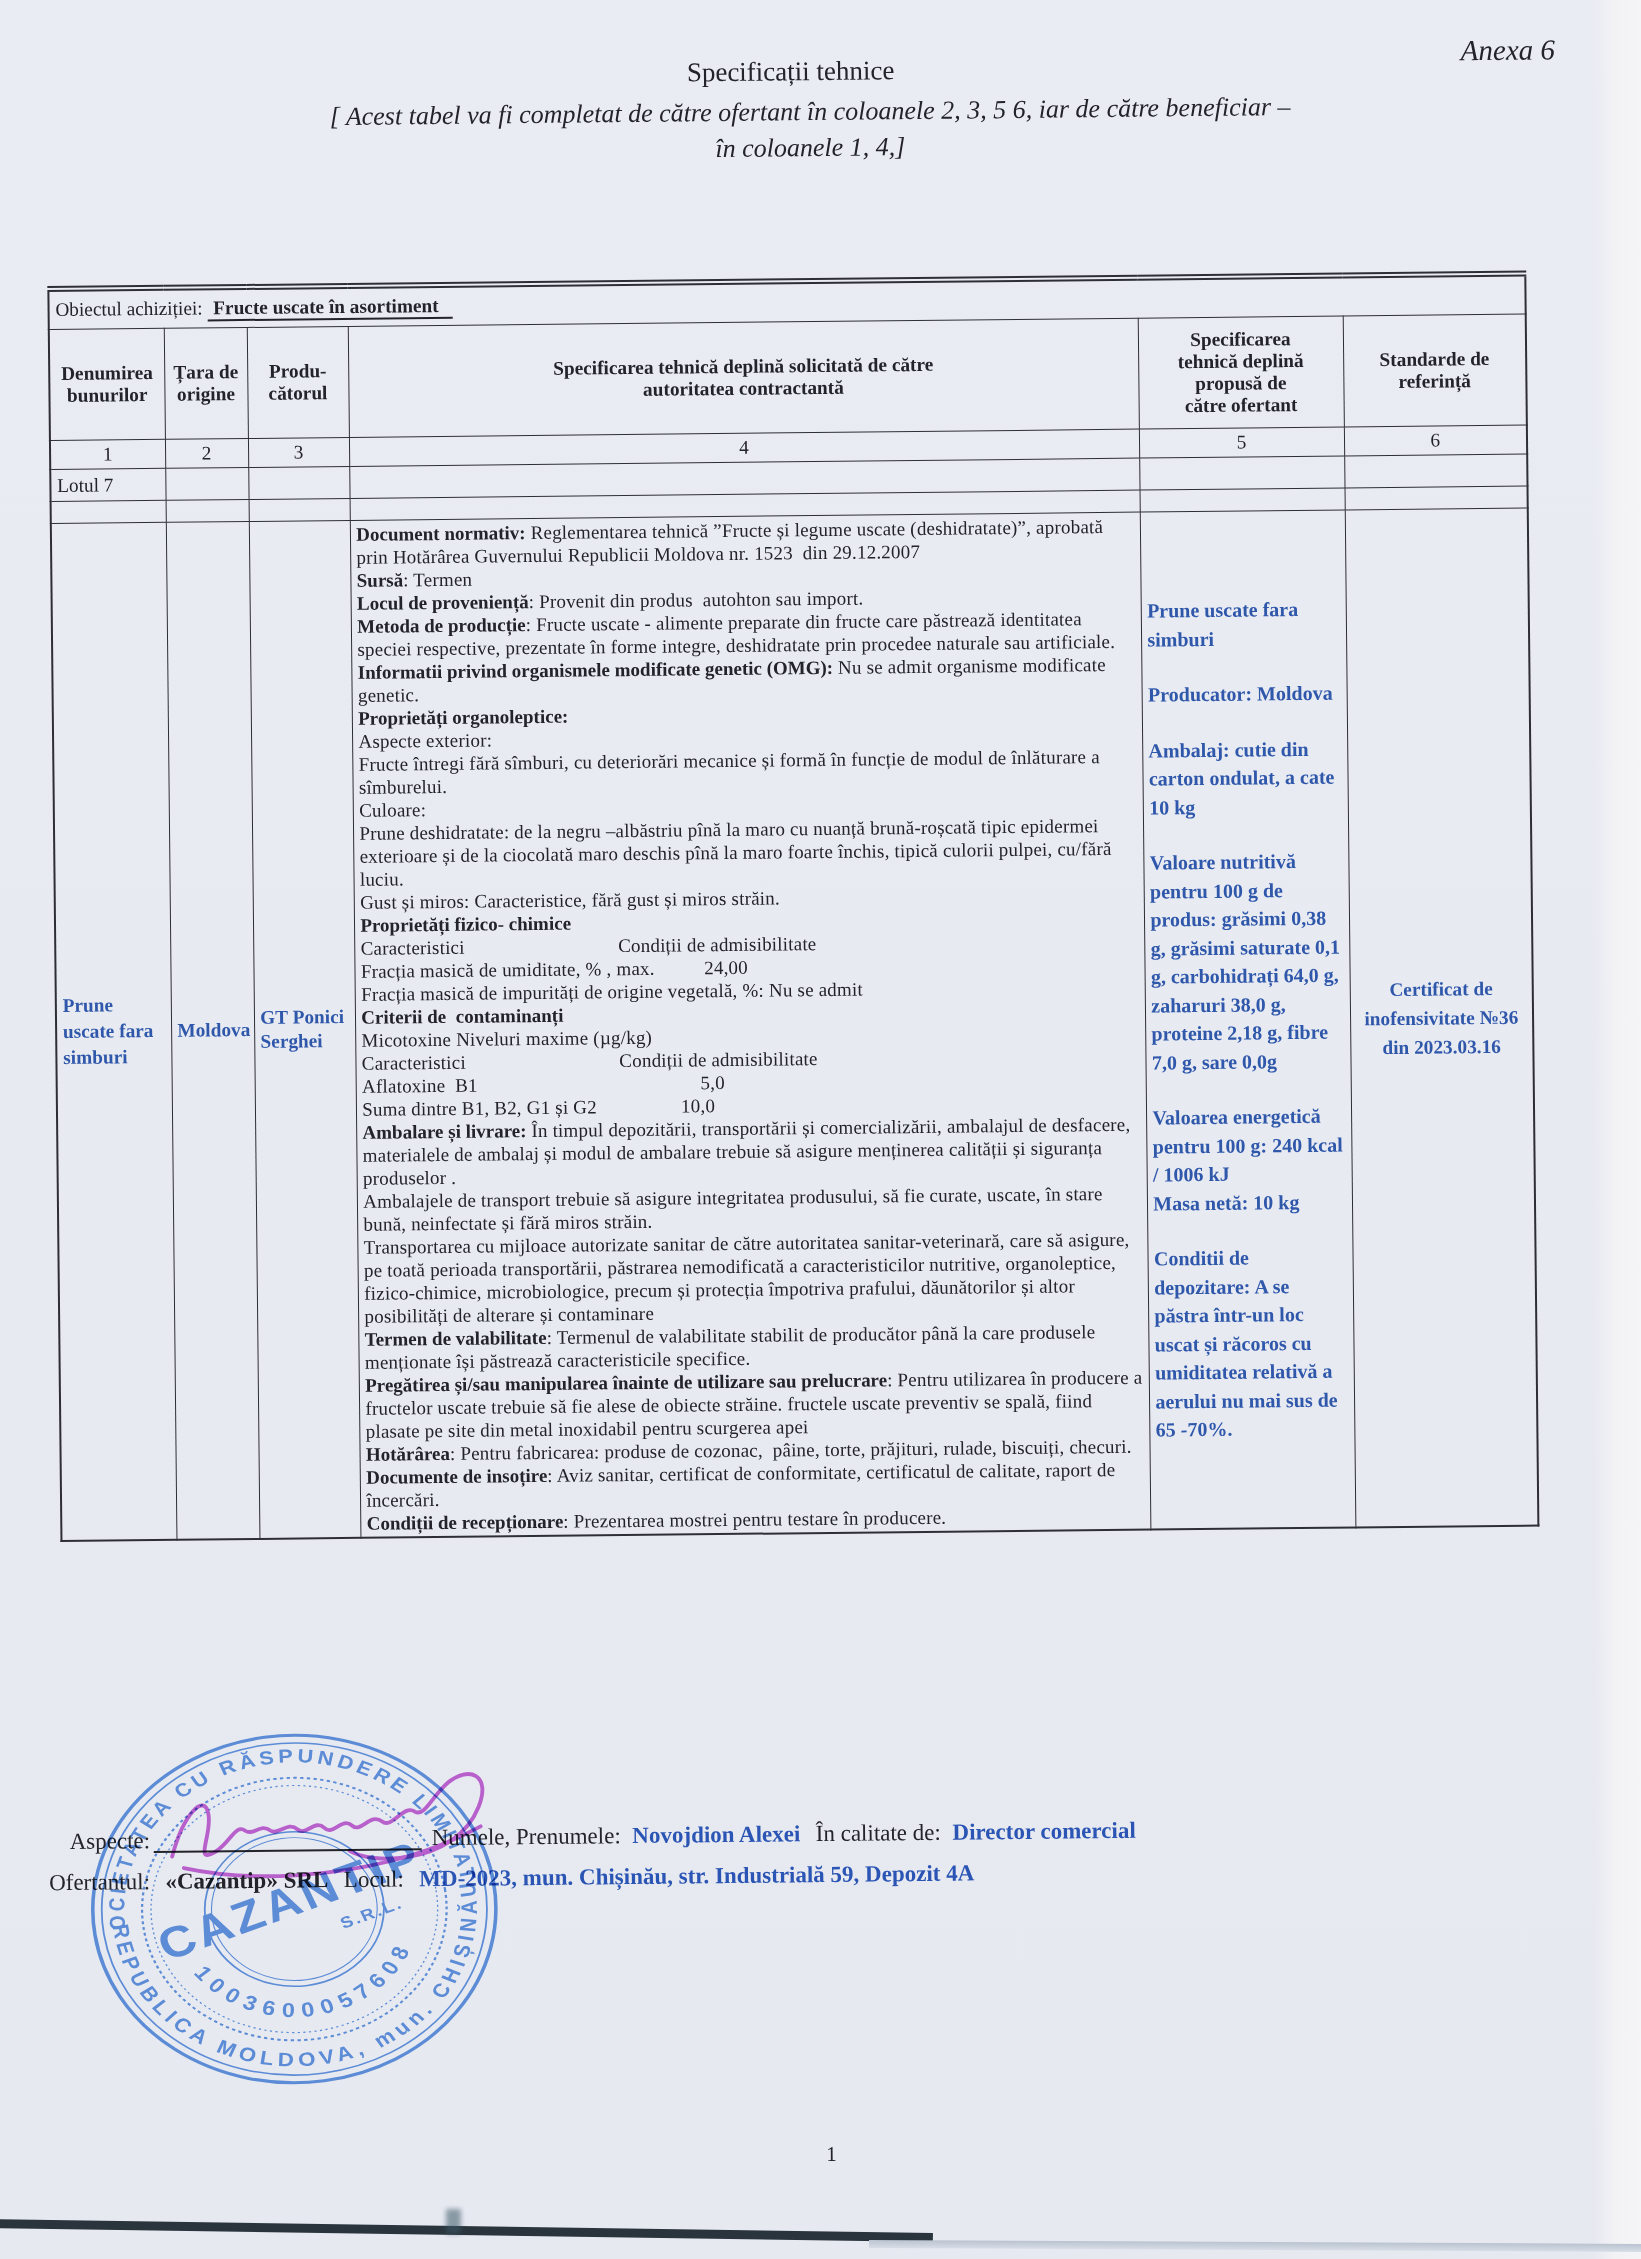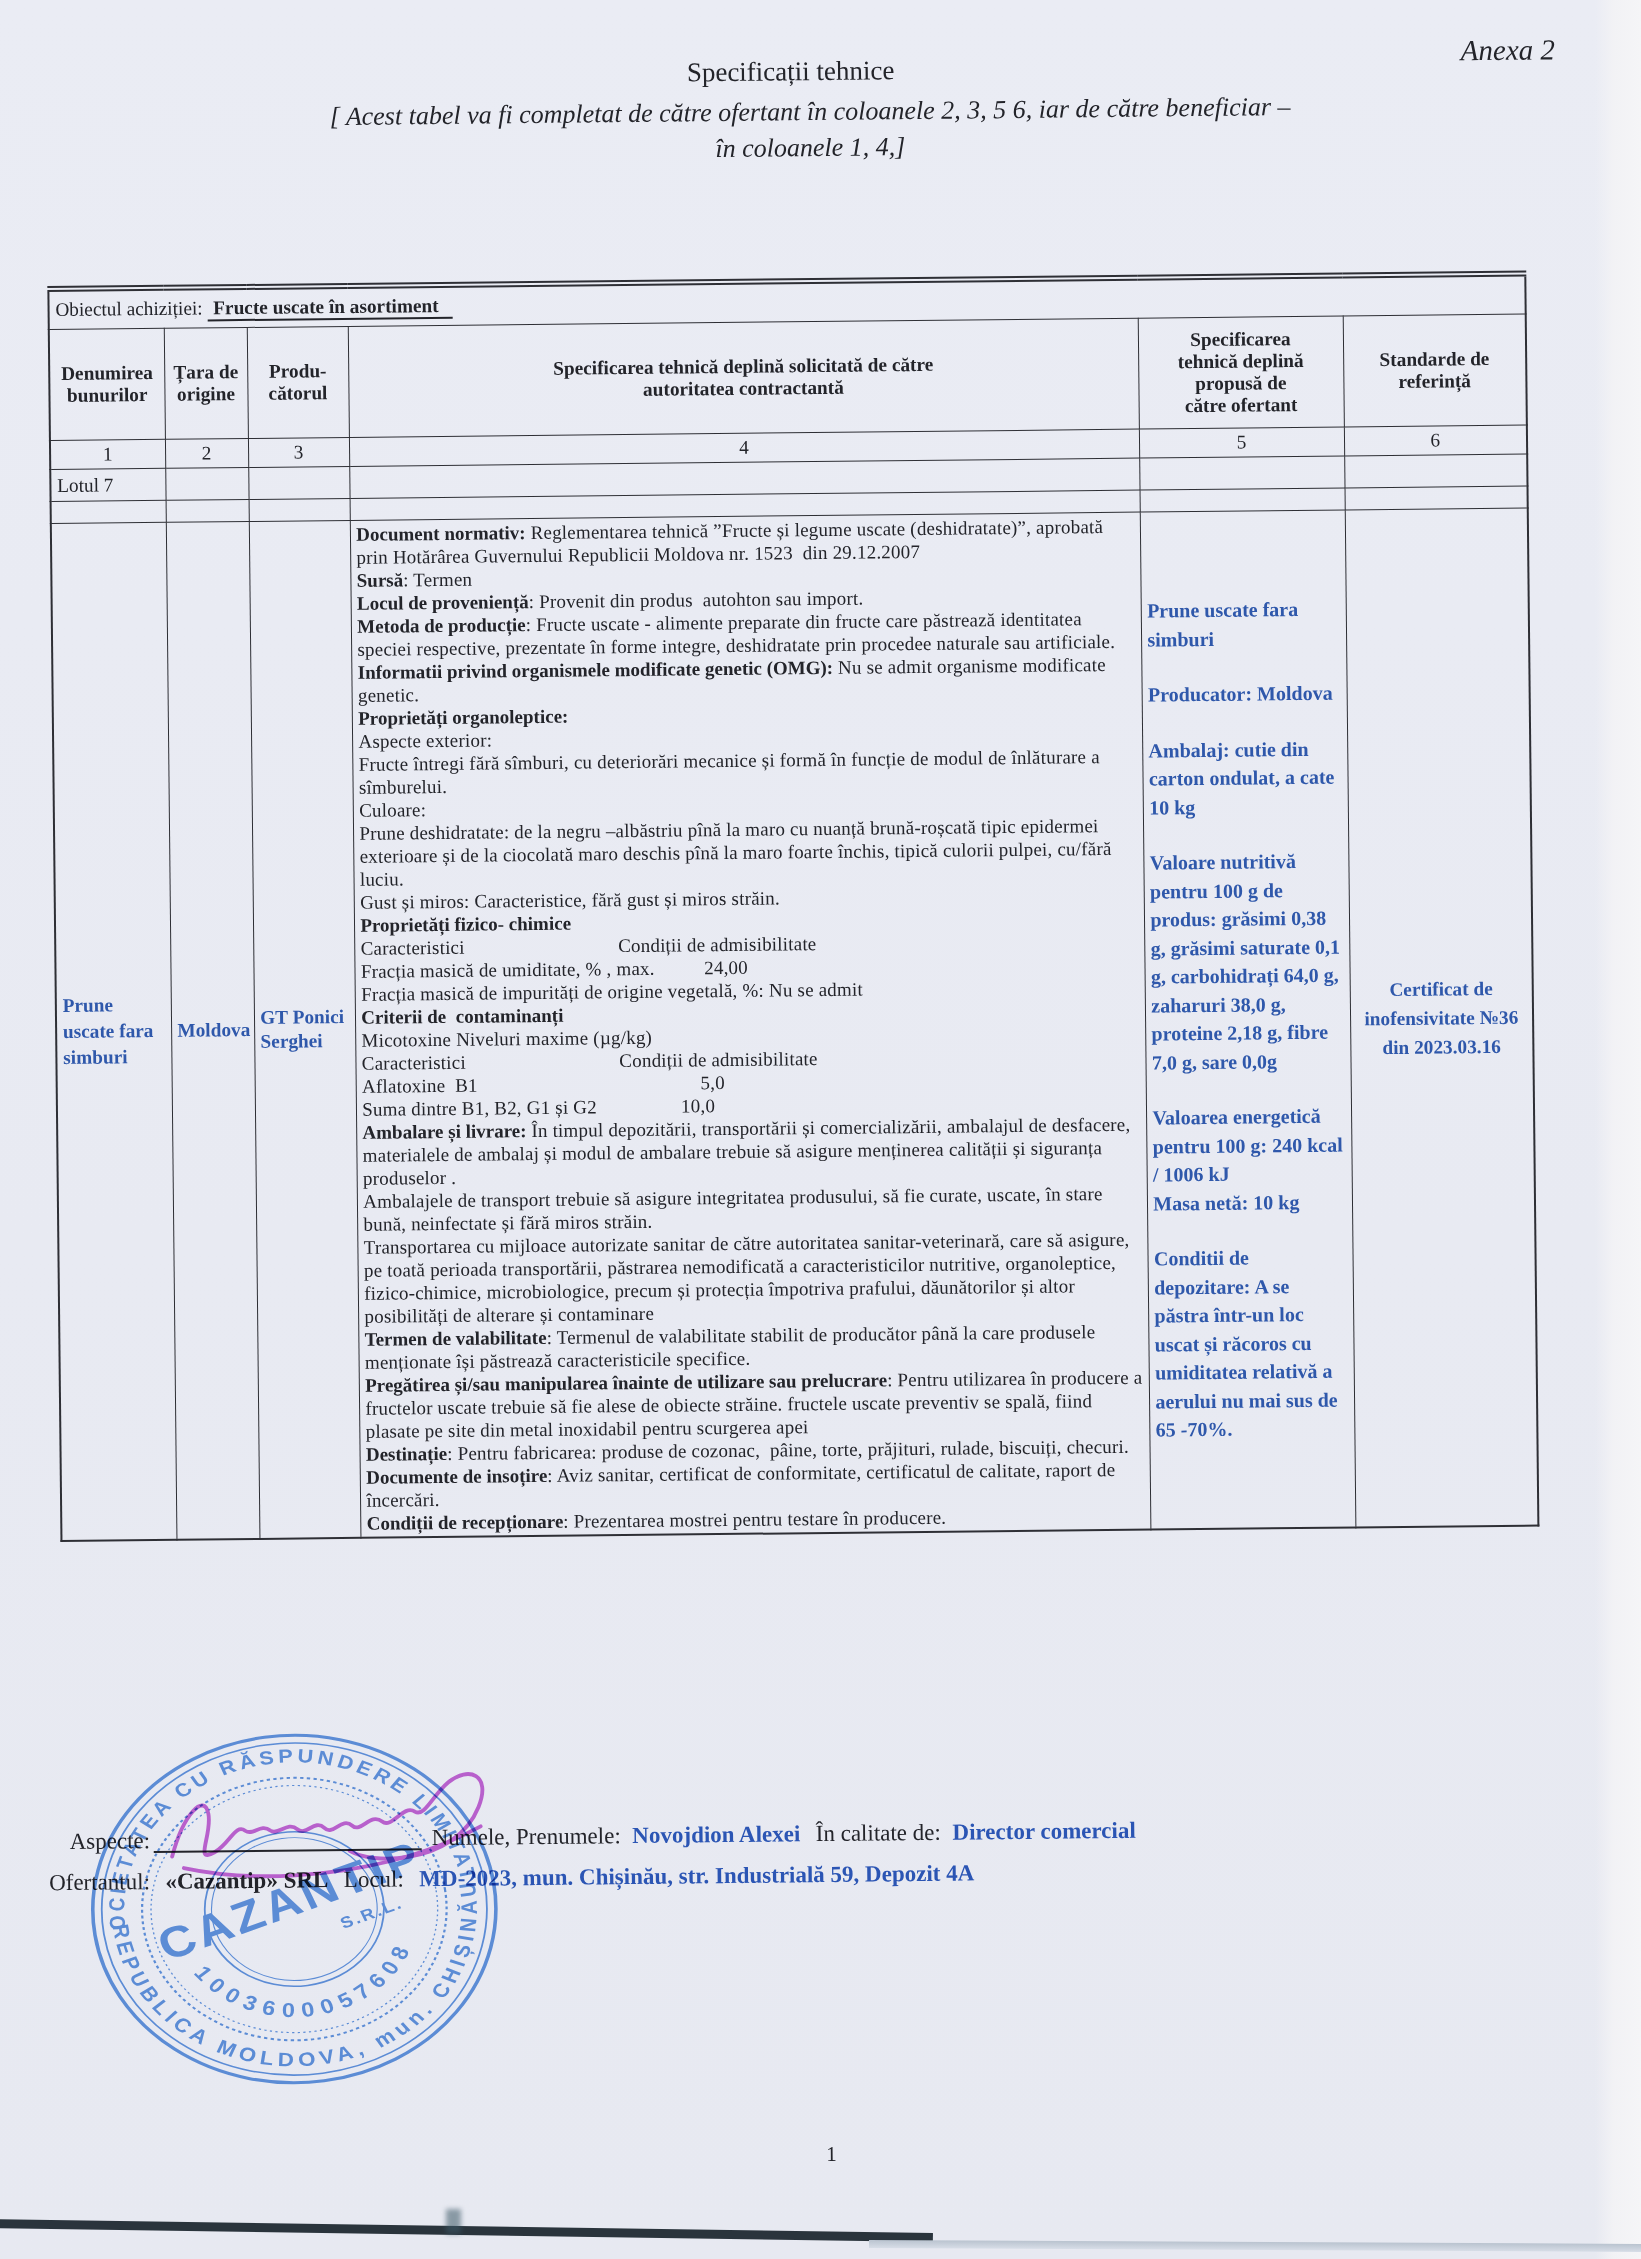--- a/index.html
+++ b/index.html
@@ -71,21 +71,21 @@
   .edge-soft{position:absolute;left:869px;top:2242px;width:792px;height:7.7px;
     background:linear-gradient(180deg,#b9c3cf,#d7dde7);transform:rotate(0.3deg);}
   .smudge{position:absolute;left:446px;top:2209px;width:15.4px;height:25px;
     background:#3c5866;filter:blur(2.9px);opacity:.55;}
 </style>
 </head>
 <body>
 
 <div class="tilt">
 
-  <div class="anexa">Anexa 2</div>
+  <div class="anexa">Anexa 6</div>
   <div class="doc-title">Specificații tehnice</div>
   <div class="doc-sub1">[ Acest tabel va fi completat de către ofertant în coloanele 2, 3, 5 6,  iar de către beneficiar –</div>
   <div class="doc-sub2">în coloanele 1, 4,]</div>
 
   <table class="spec">
     <colgroup>
       <col style="width:115px">
         <col style="width:83px">
         <col style="width:101px">
       <col style="width:790px">
@@ -163,21 +163,21 @@
               <p><b>Criterii de  contaminanți</b></p>
               <p><span>Micotoxine Niveluri maxime (µg/kg)</span></p>
               <p class="pre"><span>Caracteristici                               Condiții de admisibilitate</span></p>
               <p class="pre"><span>Aflatoxine  B1                                             5,0</span></p>
               <p class="pre"><span>Suma dintre B1, B2, G1 și G2                 10,0</span></p>
               <p><b>Ambalare și livrare:</b><span> În timpul depozitării, transportării și comercializării, ambalajul de desfacere, materialele de ambalaj și modul de ambalare trebuie să asigure menținerea calității și siguranța produselor .</span></p>
               <p><span>Ambalajele de transport trebuie să asigure integritatea produsului, să fie curate, uscate, în stare bună, neinfectate și fără miros străin.</span></p>
               <p><span>Transportarea cu mijloace autorizate sanitar de către autoritatea sanitar-veterinară, care să asigure, pe toată perioada transportării, păstrarea nemodificată a caracteristicilor nutritive, organoleptice, fizico-chimice, microbiologice, precum și protecția împotriva prafului, dăunătorilor și altor posibilități de alterare și contaminare</span></p>
               <p><b>Termen de valabilitate</b><span>: Termenul de valabilitate stabilit de producător până la care produsele menționate își păstrează caracteristicile specifice.</span></p>
               <p><b>Pregătirea și/sau manipularea înainte de utilizare sau prelucrare</b><span>: Pentru utilizarea în producere a fructelor uscate trebuie să fie alese de obiecte străine. fructele uscate preventiv se spală, fiind plasate pe site din metal inoxidabil pentru scurgerea apei</span></p>
-              <p><b>Destinație</b><span>: Pentru fabricarea: produse de cozonac,  pâine, torte, prăjituri, rulade, biscuiți, checuri.</span></p>
+              <p><b>Hotărârea</b><span>: Pentru fabricarea: produse de cozonac,  pâine, torte, prăjituri, rulade, biscuiți, checuri.</span></p>
               <p><b>Documente de insoțire</b><span>: Aviz sanitar, certificat de conformitate, certificatul de calitate, raport de încercări.</span></p>
               <p><b>Condiții de recepționare</b><span>: Prezentarea mostrei pentru testare în producere.</span></p>
             </div>
       </td>
       <td class="cell-spec5">
         <div>
               <p>Prune uscate fara simburi</p>
               <p>Producator: Moldova</p>
               <p>Ambalaj: cutie din carton ondulat, a cate 10 kg</p>
               <p>Valoare nutritivă pentru 100 g de produs: grăsimi 0,38 g, grăsimi saturate 0,1 g, carbohidrați 64,0 g, zaharuri 38,0 g, proteine 2,18 g, fibre 7,0 g, sare 0,0g</p>

